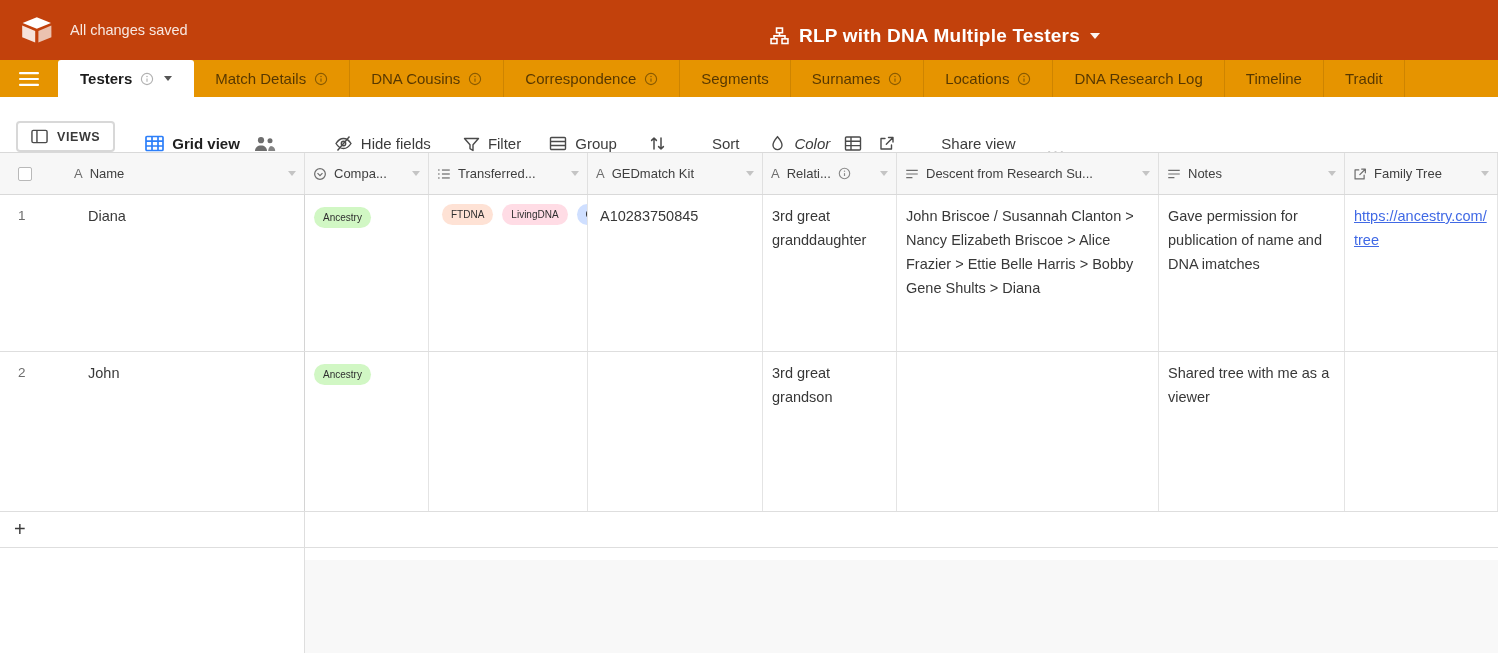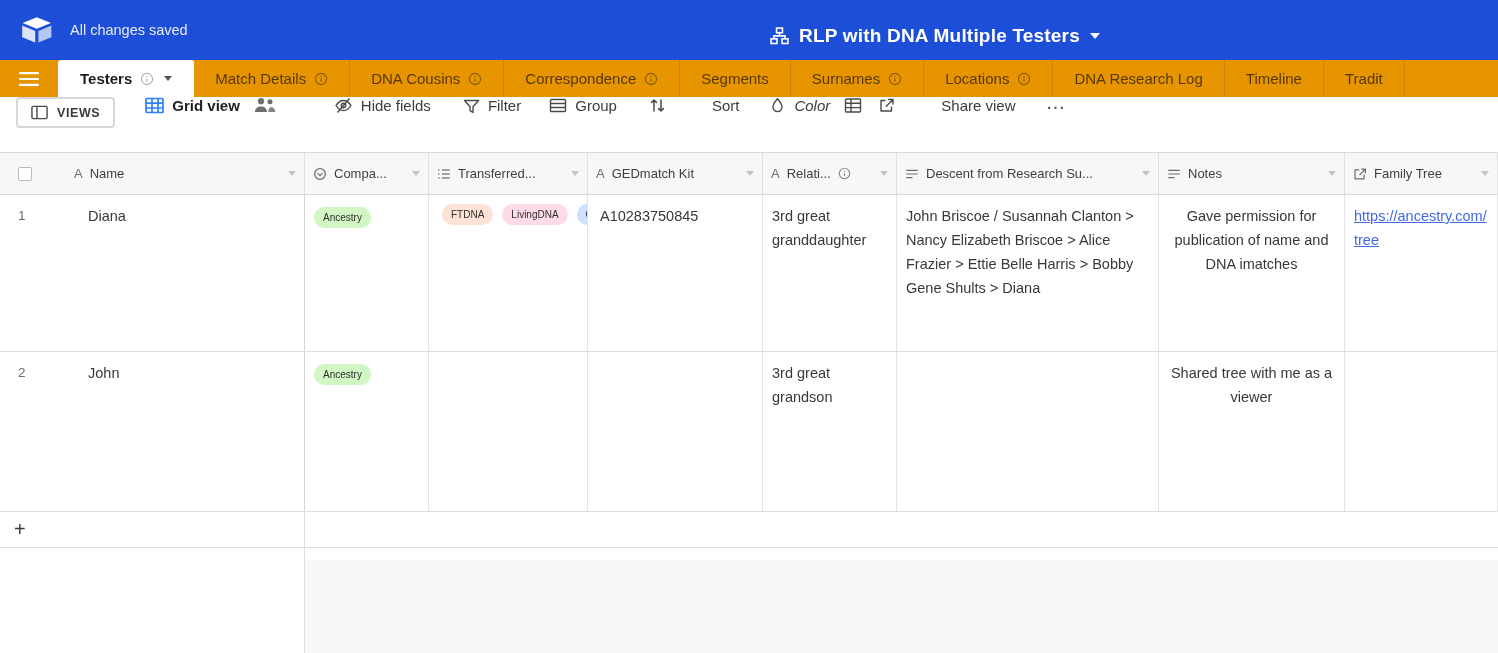--- a/index.html
+++ b/index.html
@@ -2,21 +2,21 @@
 <html><head>
 <meta charset="utf-8">
 <style>
   * { margin:0; padding:0; box-sizing:border-box; }
   html,body { width:1498px; height:653px; overflow:hidden; background:#fff;
     font-family:"Liberation Sans","DejaVu Sans",sans-serif; color:#333; }
   .app { position:relative; width:1498px; height:653px; }
 
   
   .topbar { position:absolute; top:0; left:0; width:100%; height:60px;
-    background:#1d4ed8; display:flex; align-items:center; }
+    background:#c2410c; display:flex; align-items:center; }
   .logo { margin-left:20px; width:34px; height:28px; flex:0 0 auto; cursor:pointer; }
   .save-status { margin-left:16px; font-size:14.5px; color:rgba(255,255,255,0.88); }
   .title-group { position:absolute; left:770px; top:0; height:72px;
     display:flex; align-items:center; gap:10px; cursor:pointer; }
   .base-title { font-size:19px; font-weight:700; color:#fff; letter-spacing:0.2px; }
   .caret-white { width:0; height:0; border-left:5px solid transparent;
     border-right:5px solid transparent; border-top:6px solid rgba(255,255,255,0.95); }
 
   
   .tabbar { position:absolute; top:60px; left:0; width:100%; height:37px;
@@ -26,21 +26,21 @@
     color:rgba(30,20,0,0.72); border-right:1px solid rgba(0,0,0,0.10); cursor:pointer; flex:0 0 auto; }
   .tab.active { background:#fff; color:#1c1c1c; font-weight:700; border-right:none;
     border-radius:3px 3px 0 0; padding:0 22px 0 22px; }
   .tab-info svg { display:block; opacity:0.55; }
   .tab.active .tab-info svg { opacity:0.45; }
   .caret-dark { width:0; height:0; border-left:4.5px solid transparent;
     border-right:4.5px solid transparent; border-top:5.5px solid #555; margin-left:2px; }
 
   
   .toolbar { position:absolute; top:97px; left:0; width:100%; height:55px;
-    background:#fff; display:flex; align-items:flex-start; padding-left:16px; }
+    background:#fff; display:flex; align-items:flex-end; padding-left:16px; }
   .views-btn { display:flex; align-items:center; gap:9px; border:2px solid #d8d8d8;
     border-radius:4px; background:#fff; padding:6px 13px; font-size:12.5px; font-weight:700;
     letter-spacing:0.6px; color:#3a3a3a; cursor:pointer; margin-right:30px;
     font-family:inherit; }
   .tool { display:flex; align-items:center; gap:8px; font-size:15px; color:#3c3c3c; cursor:pointer; }
   .tool.strong { font-weight:700; color:#1f1f1f; }
   .mr-60{margin-right:58px;} .mr-32{margin-right:32px;} .mr-28{margin-right:28px;}
   .mr-30{margin-right:30px;gap:46px;} .mr-26{margin-right:14px;font-style:italic;} .mr-16{margin-right:16px;}
   .icon-btn { display:flex; align-items:center; cursor:pointer; }
   .ellipsis { font-size:20px; color:#4a4a4a; letter-spacing:1px; cursor:pointer; line-height:10px; }
@@ -56,21 +56,21 @@
   .hdr-caret { margin-left:auto; width:0; height:0; border-left:4px solid transparent;
     border-right:4px solid transparent; border-top:5px solid #c4c4c4; flex:0 0 auto; }
   .field-icon { color:#6e6e6e; font-size:13px; font-weight:500; display:flex; align-items:center; flex:0 0 auto; }
   .hdr-num { width:66px; display:flex; align-items:center; border-right:none; }
   .checkbox { width:14px; height:14px; border:1.6px solid #b9b9b9; border-radius:2px;
     margin-left:10px; background:#fff; cursor:pointer; }
 
   .c-num{width:66px; flex:0 0 66px;} .c-name{width:239px; flex:0 0 239px;}
   .c-company{width:124px; flex:0 0 124px;} .c-trans{width:159px; flex:0 0 159px;}
   .c-ged{width:175px; flex:0 0 175px;} .c-rel{width:134px; flex:0 0 134px;}
-  .c-desc{width:262px; flex:0 0 262px;} .c-notes{width:186px; flex:0 0 186px;text-align:center;}
+  .c-desc{width:262px; flex:0 0 262px;} .c-notes{width:186px; flex:0 0 186px;}
   .c-tree{width:160px; flex:1 1 auto;}
 
   .row { display:flex; border-bottom:1px solid #dedede; background:#fff; }
   .row.r1 { height:157px; } .row.r2 { height:160px; }
   .cell { border-right:1px solid #e4e4e4; padding:9px 9px 0 9px; font-size:14.5px;
     line-height:24px; color:#383838; overflow:hidden; }
   .cell.num { border-right:none; padding-left:18px; font-size:13.5px; color:#6d6d6d; }
   .cell.name { padding-left:22px; border-right:1px solid #d4d4d4; }
   .cell.trans { padding-left:13px; display:flex; align-items:flex-start; gap:9px; }
   .cell.ged { padding-left:12px; }

